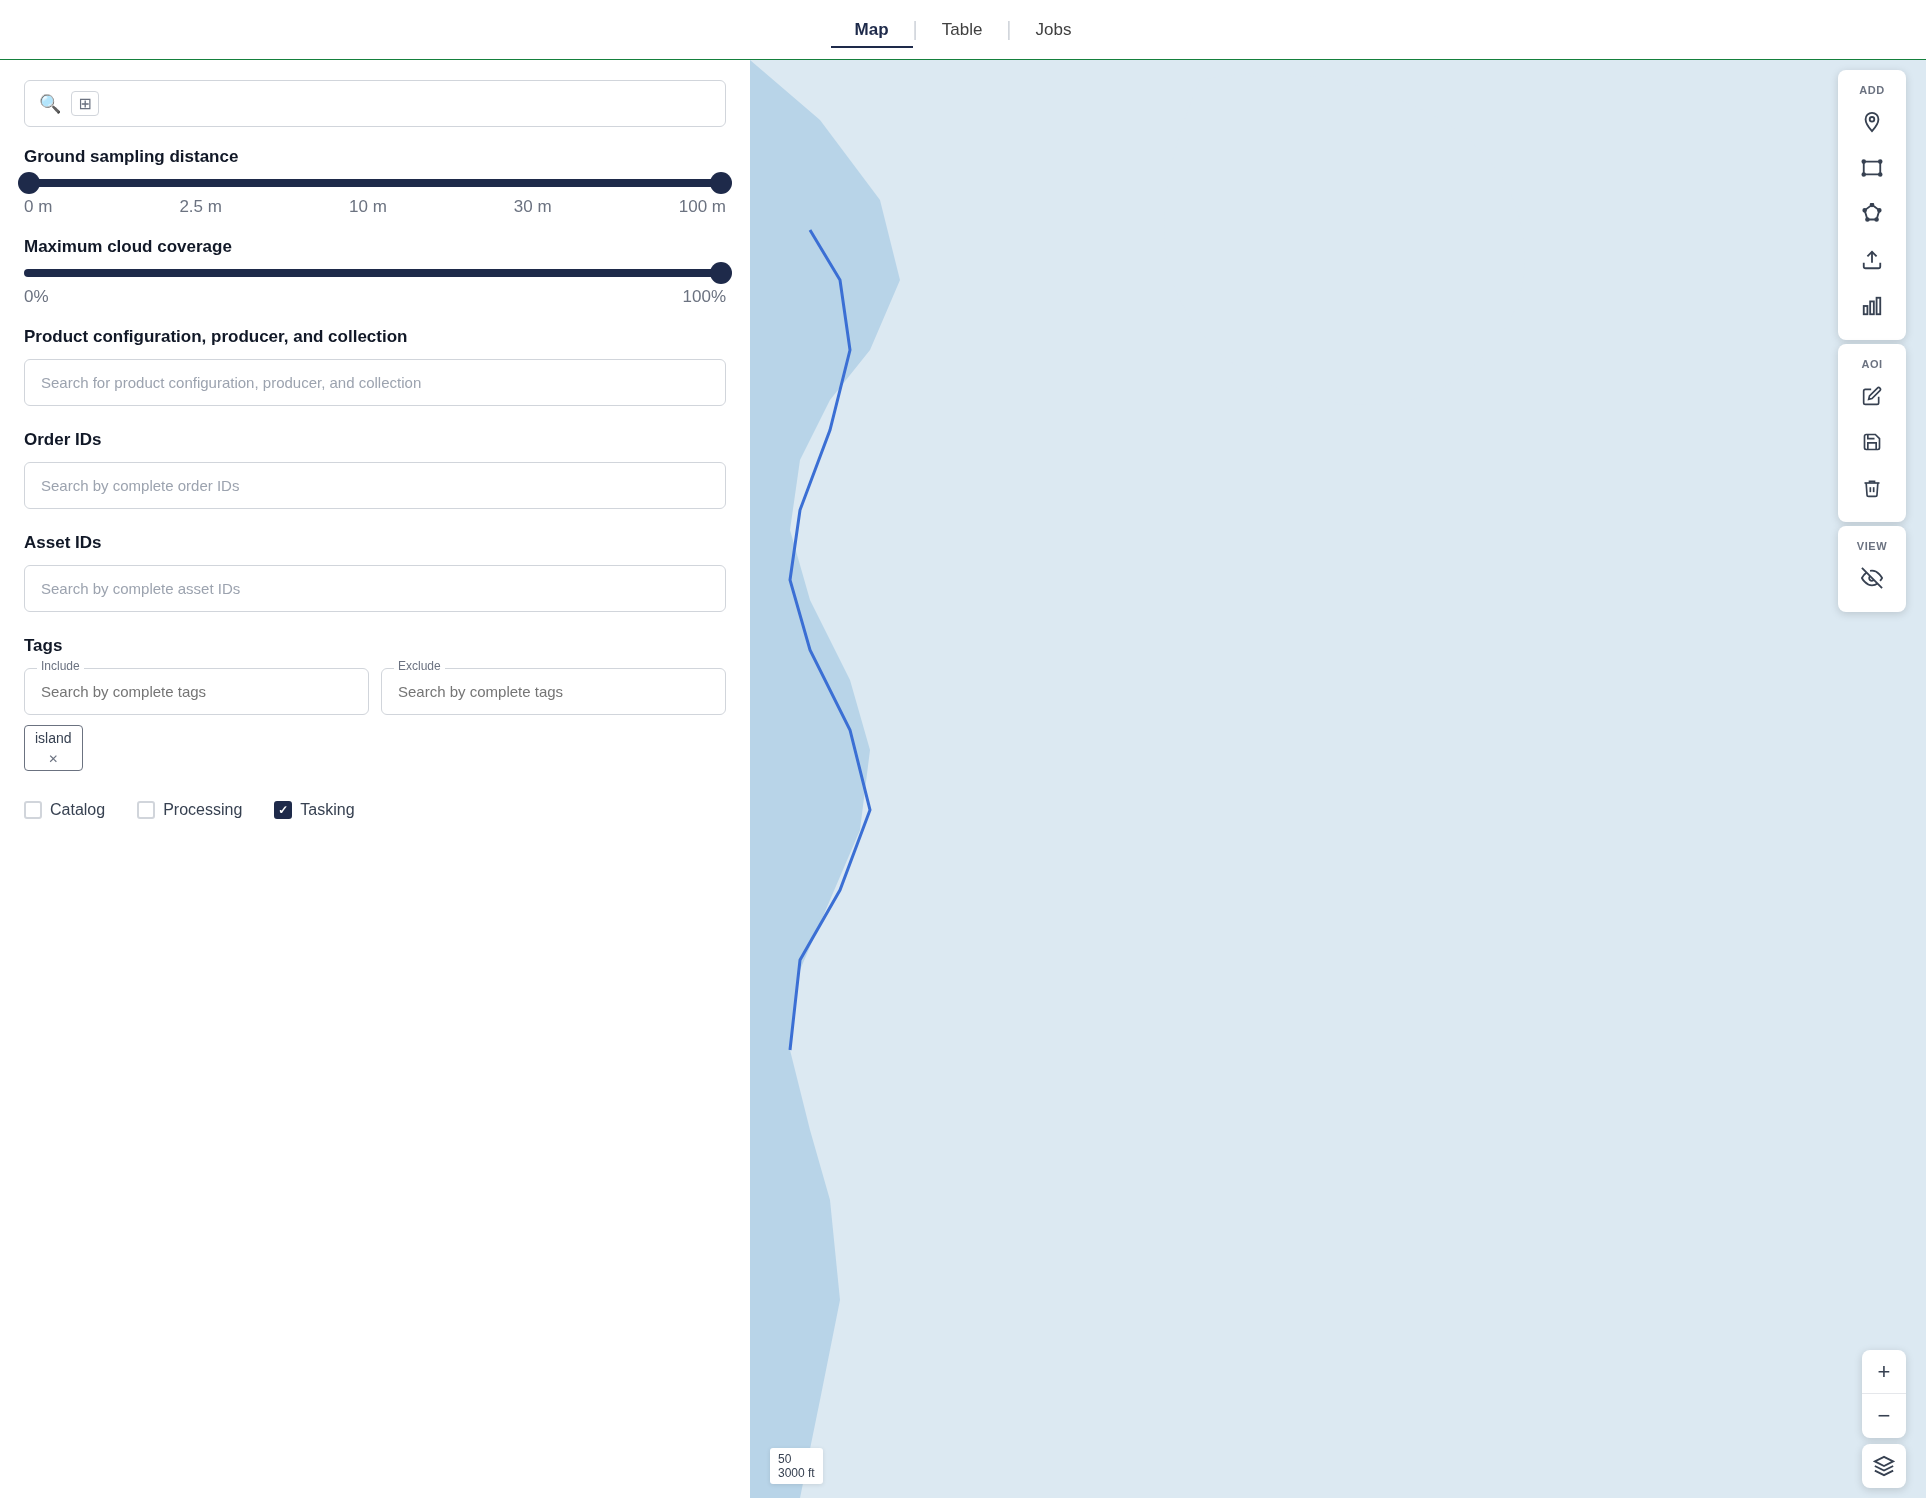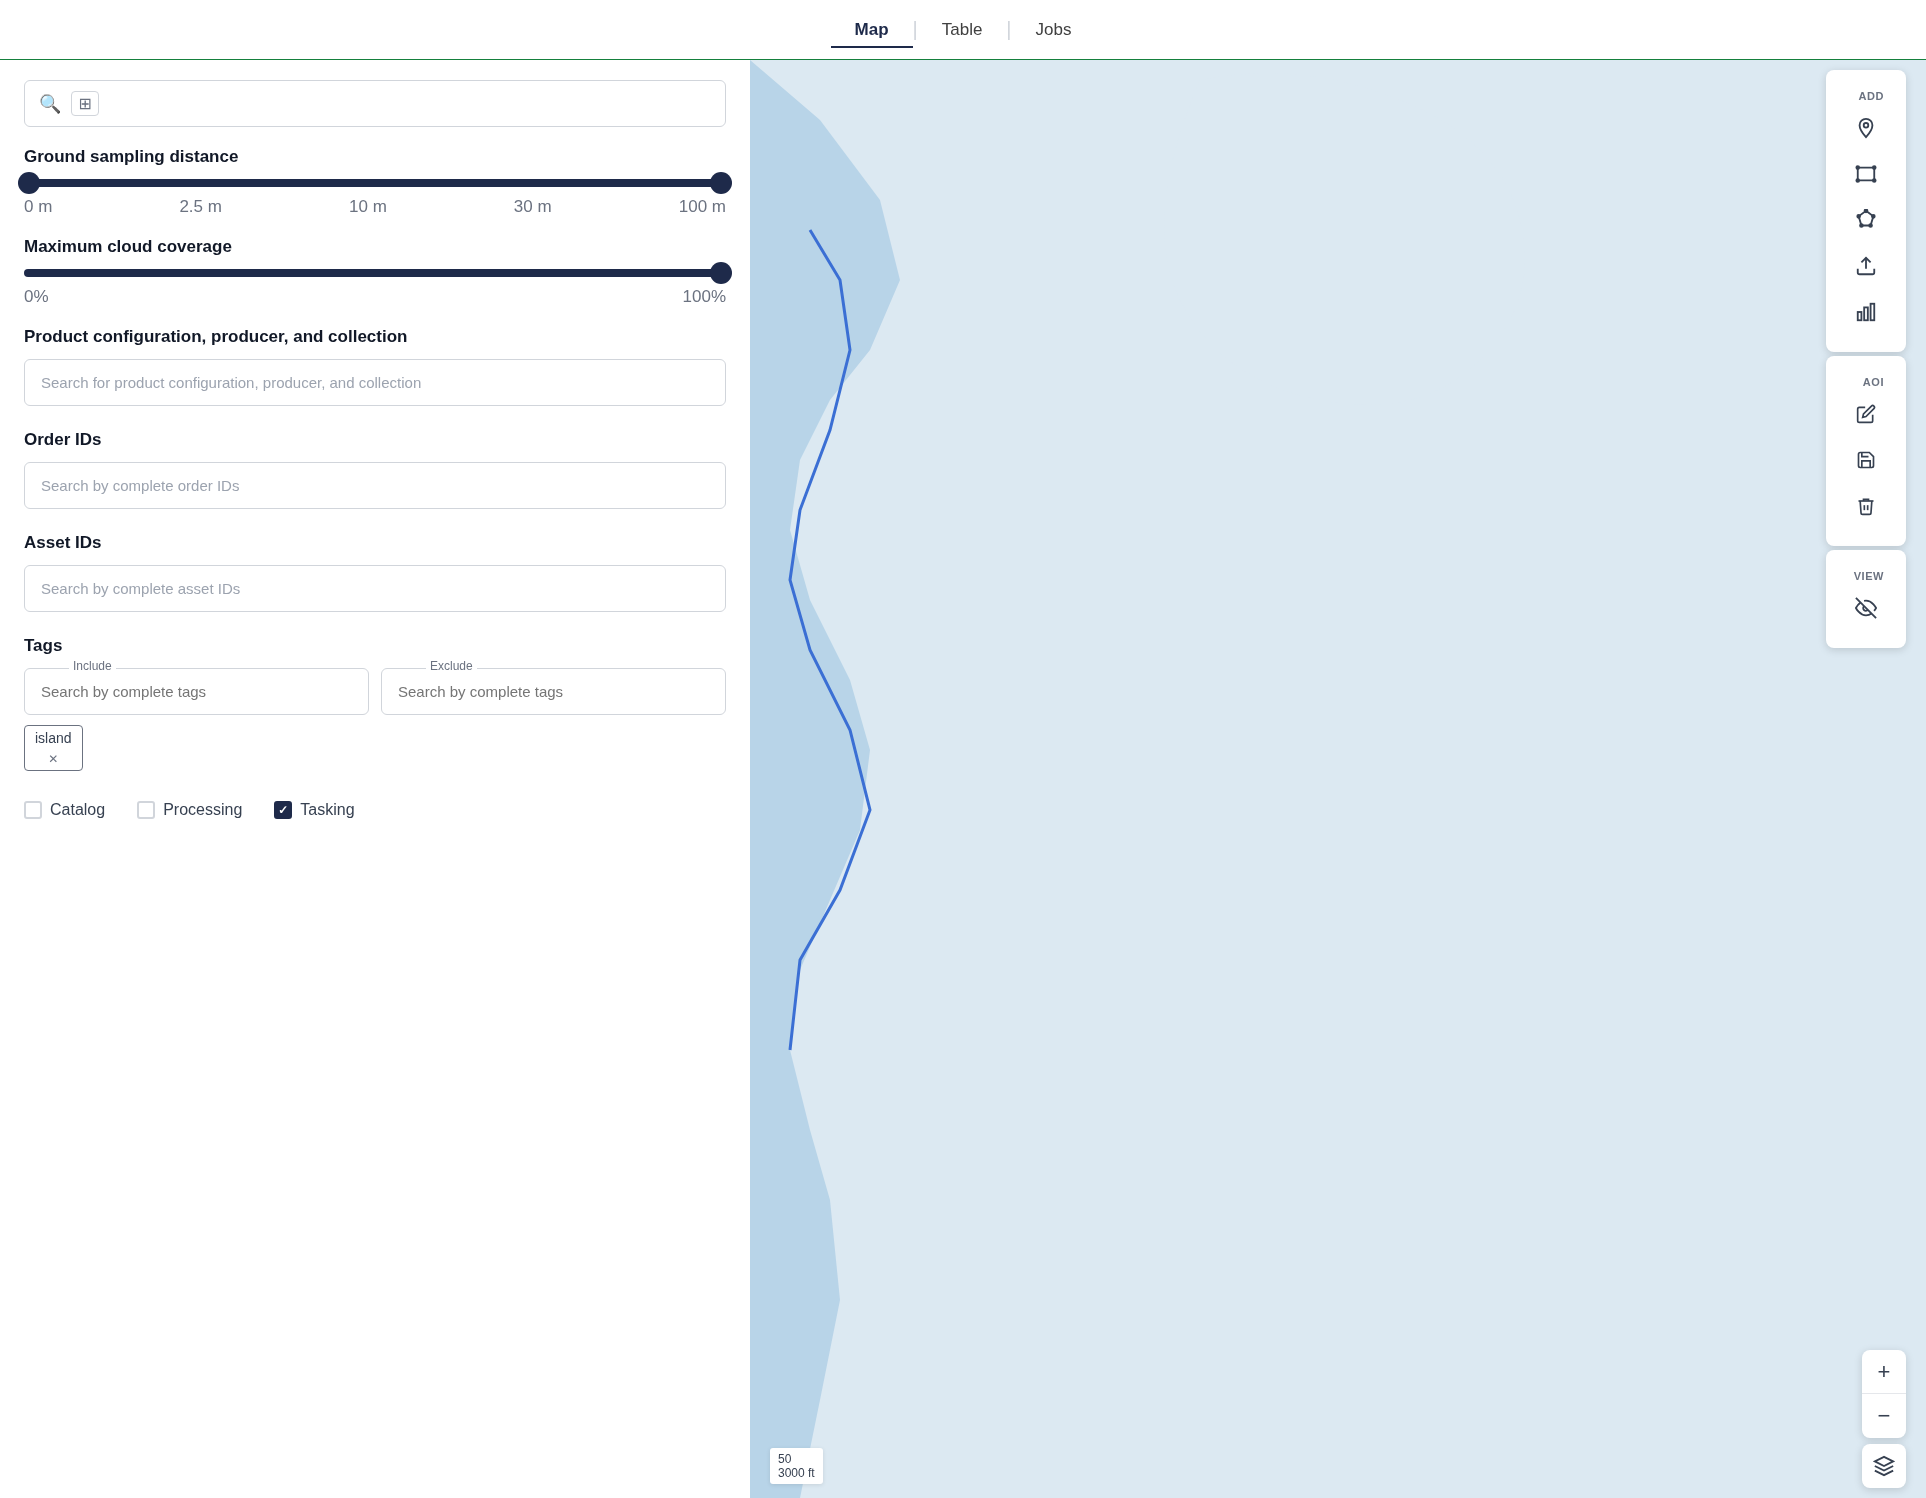--- a/index.html
+++ b/index.html
@@ -174,21 +174,20 @@
       border-radius: 6px;
     }
     .tag-group-label {
       position: absolute;
       top: -10px;
       left: 12px;
       background: white;
       padding: 0 4px;
       font-size: 12px;
       color: #6b7280;
-      margin-left: 32px;
     }
     .tag-group input {
       width: 100%;
       border: none;
       outline: none;
       padding: 14px 16px;
       font-size: 15px;
       color: #9ca3af;
       background: transparent;
       border-radius: 6px;
@@ -256,24 +255,24 @@
       right: 20px;
       z-index: 10;
       display: flex;
       flex-direction: column;
       gap: 4px;
     }
     .toolbar-group {
       background: white;
       border-radius: 8px;
       box-shadow: 0 2px 8px rgba(0,0,0,0.15);
-      padding: 18px;
+      padding: 12px;
       display: flex;
       flex-direction: column;
-      align-items: flex-end;
+      align-items: center;
       gap: 2px;
     }
     .toolbar-label {
       font-size: 11px;
       color: #6b7280;
       font-weight: 600;
       padding: 2px 4px;
       text-transform: uppercase;
       letter-spacing: 0.05em;
     }

